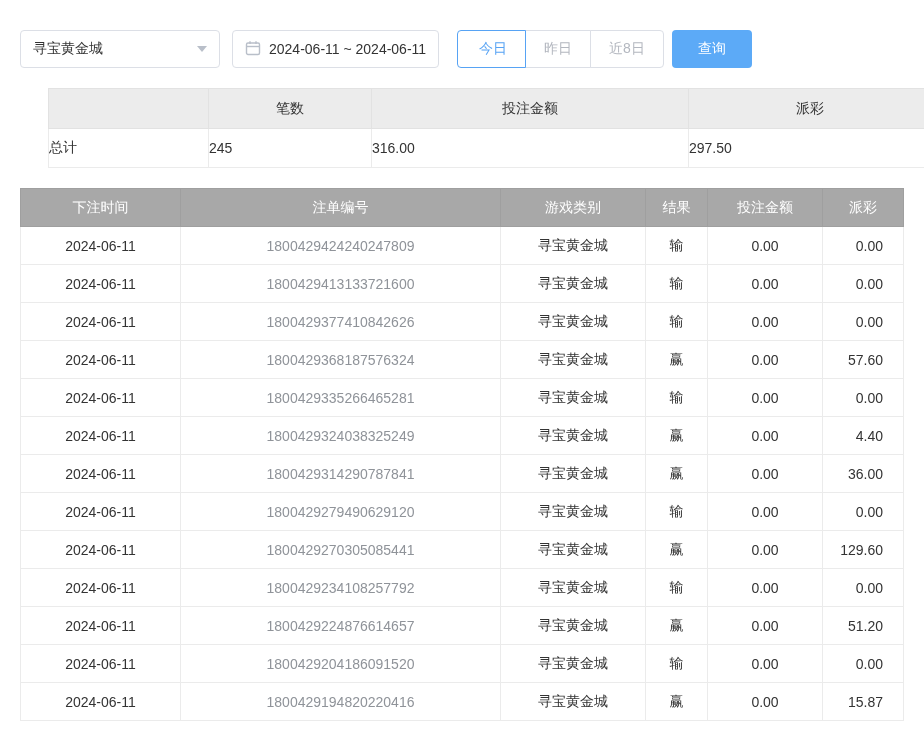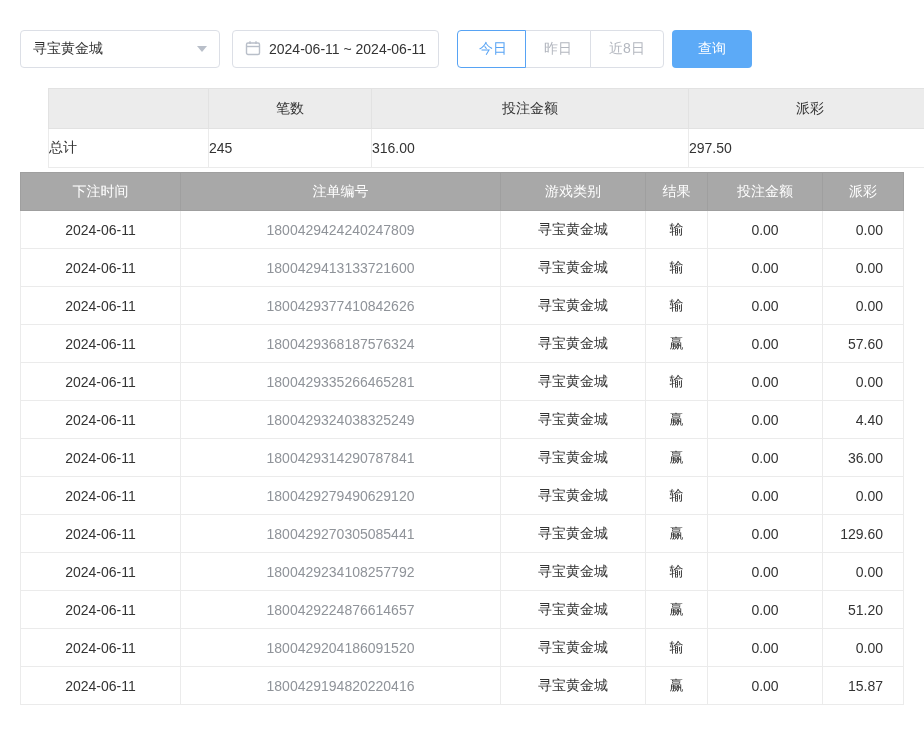--- a/index.html
+++ b/index.html
@@ -33,21 +33,21 @@
     border: none; border-radius: 4px; font-size: 14px; cursor: pointer;
     font-family: "Liberation Sans", "DejaVu Sans", sans-serif; }
 
   table { width: 100%; border-collapse: collapse; table-layout: fixed; font-size: 14px; }
 
   .summary { margin-top: 20px; margin-left: 28px; }
   .summary th { background: #ececec; font-weight: normal; height: 40px; color: #333;
     border: 1px solid #e2e2e2; text-align: center; }
   .summary td { height: 39px; border: 1px solid #ebebeb; text-align: left; color: #333; background: #fff; }
 
-  .records { margin-top: 4px; padding-left: 16px; }
+  .records { margin-top: 20px; padding-left: 16px; }
   .records th { background: #a8a8a8; color: #ffffff; font-weight: normal; height: 38px;
     border: 1px solid #9f9f9f; text-align: center; }
   .records td { height: 38px; border: 1px solid #ebebeb; text-align: center; color: #333; background: #fff; }
   .records td.bet-no { color: #8f9399; }
   .records td.payout { text-align: right; padding-right: 20px; }
 </style>
 </head>
 <body>
 
 <div class="panel">

